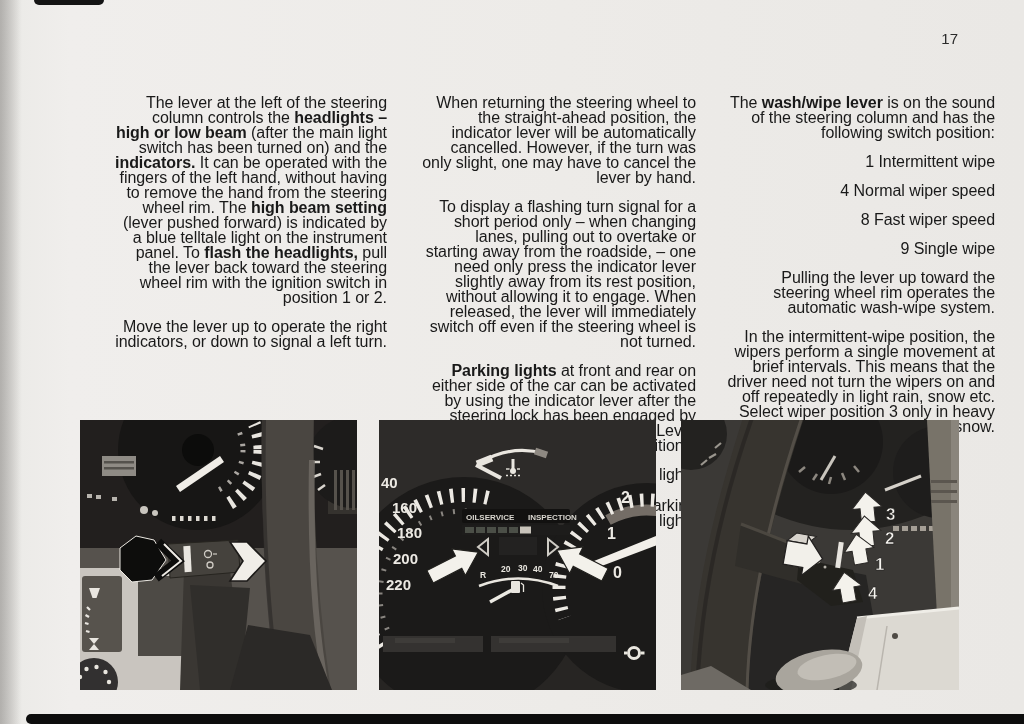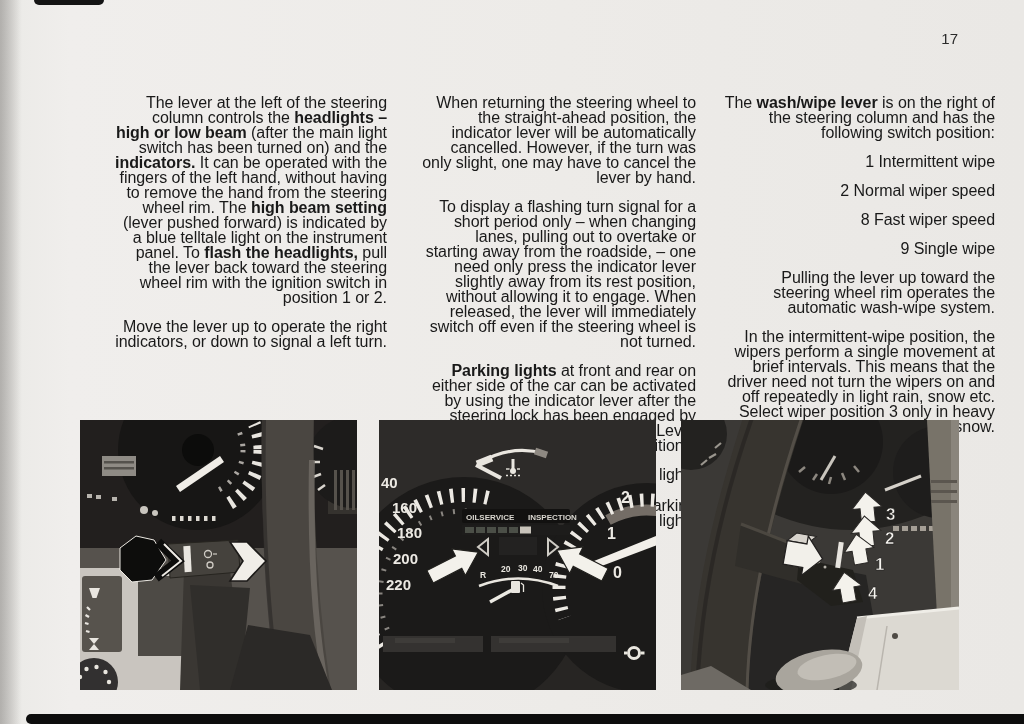--- a/index.html
+++ b/index.html
@@ -46,23 +46,23 @@
   <div class="col col-2">
     <p>When returning the steering wheel to the straight-ahead position, the indicator lever will be automatically cancelled. However, if the turn was only slight, one may have to cancel the lever by hand.</p>
     <p>To display a flashing turn signal for a short period only – when changing lanes, pulling out to overtake or starting away from the roadside, – one need only press the indicator lever slightly away from its rest position, without allowing it to engage. When released, the lever will immediately switch off even if the steering wheel is not turned.</p>
     <p><span class="b">Parking lights</span><span> at front and rear on either side of the car can be activated by using the indicator lever after the steering lock has been engaged by turning off the ignition key. Lever positions:</span></p>
     <p class="pos">Up – left front and rear parking lights</p>
     <div class="gap"></div>
     <p class="pos">Down – left front and rear parking lights</p>
   </div>
 
   <div class="col col-3">
-    <p><span>The </span><span class="b">wash/wipe lever</span><span> is on the right of the steering column and has the following switch position:</span></p>
+    <p><span>The </span><span class="b">wash/wipe lever</span><span> is on the sound of the steering column and has the following switch position:</span></p>
     <p class="pos3">1 Intermittent wipe</p>
-    <p class="pos3">2 Normal wiper speed</p>
+    <p class="pos3">4 Normal wiper speed</p>
     <p class="pos3">8 Fast wiper speed</p>
     <p class="pos3">9 Single wipe</p>
     <p>Pulling the lever up toward the steering wheel rim operates the automatic wash-wipe system.</p>
     <p>In the intermittent-wipe position, the wipers perform a single movement at brief intervals. This means that the driver need not turn the wipers on and off repeatedly in light rain, snow etc. Select wiper position 3 only in heavy rain or snow.</p>
   </div>
 
   <svg class="photo photo-1" viewBox="0 0 277 270">
     <rect x="0" y="0" width="277" height="270" fill="#56524d"></rect>
     <rect x="0" y="0" width="277" height="128" fill="#221f1e"></rect>
     <g>

